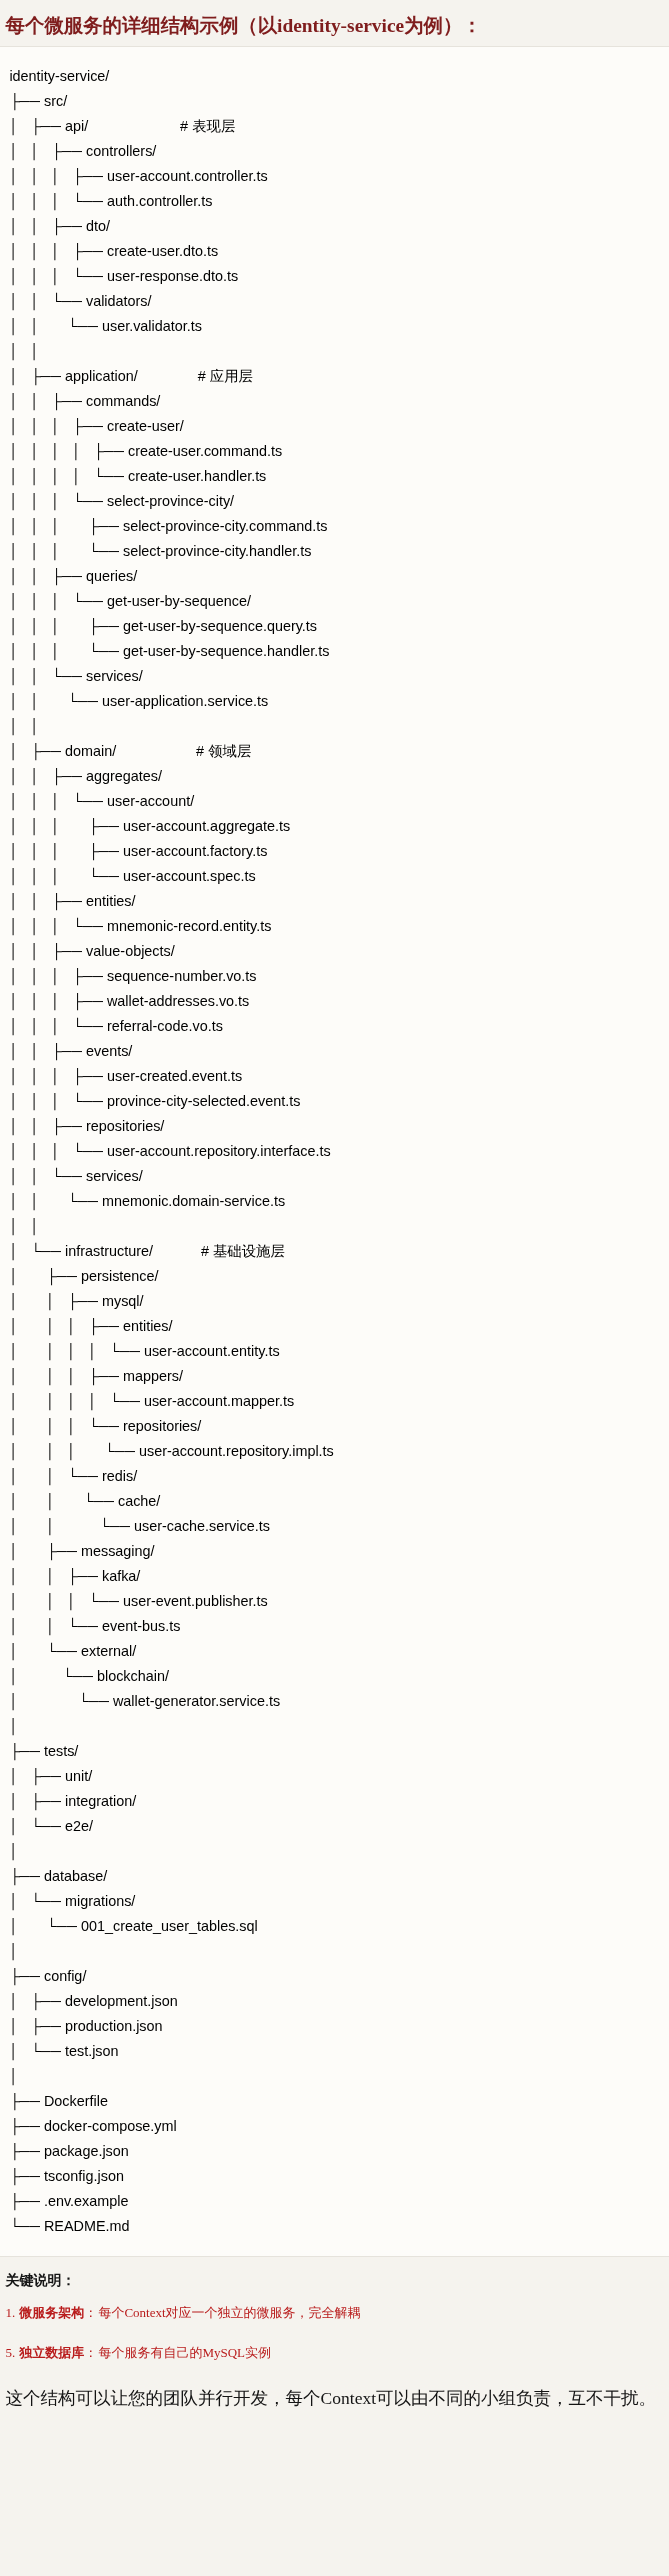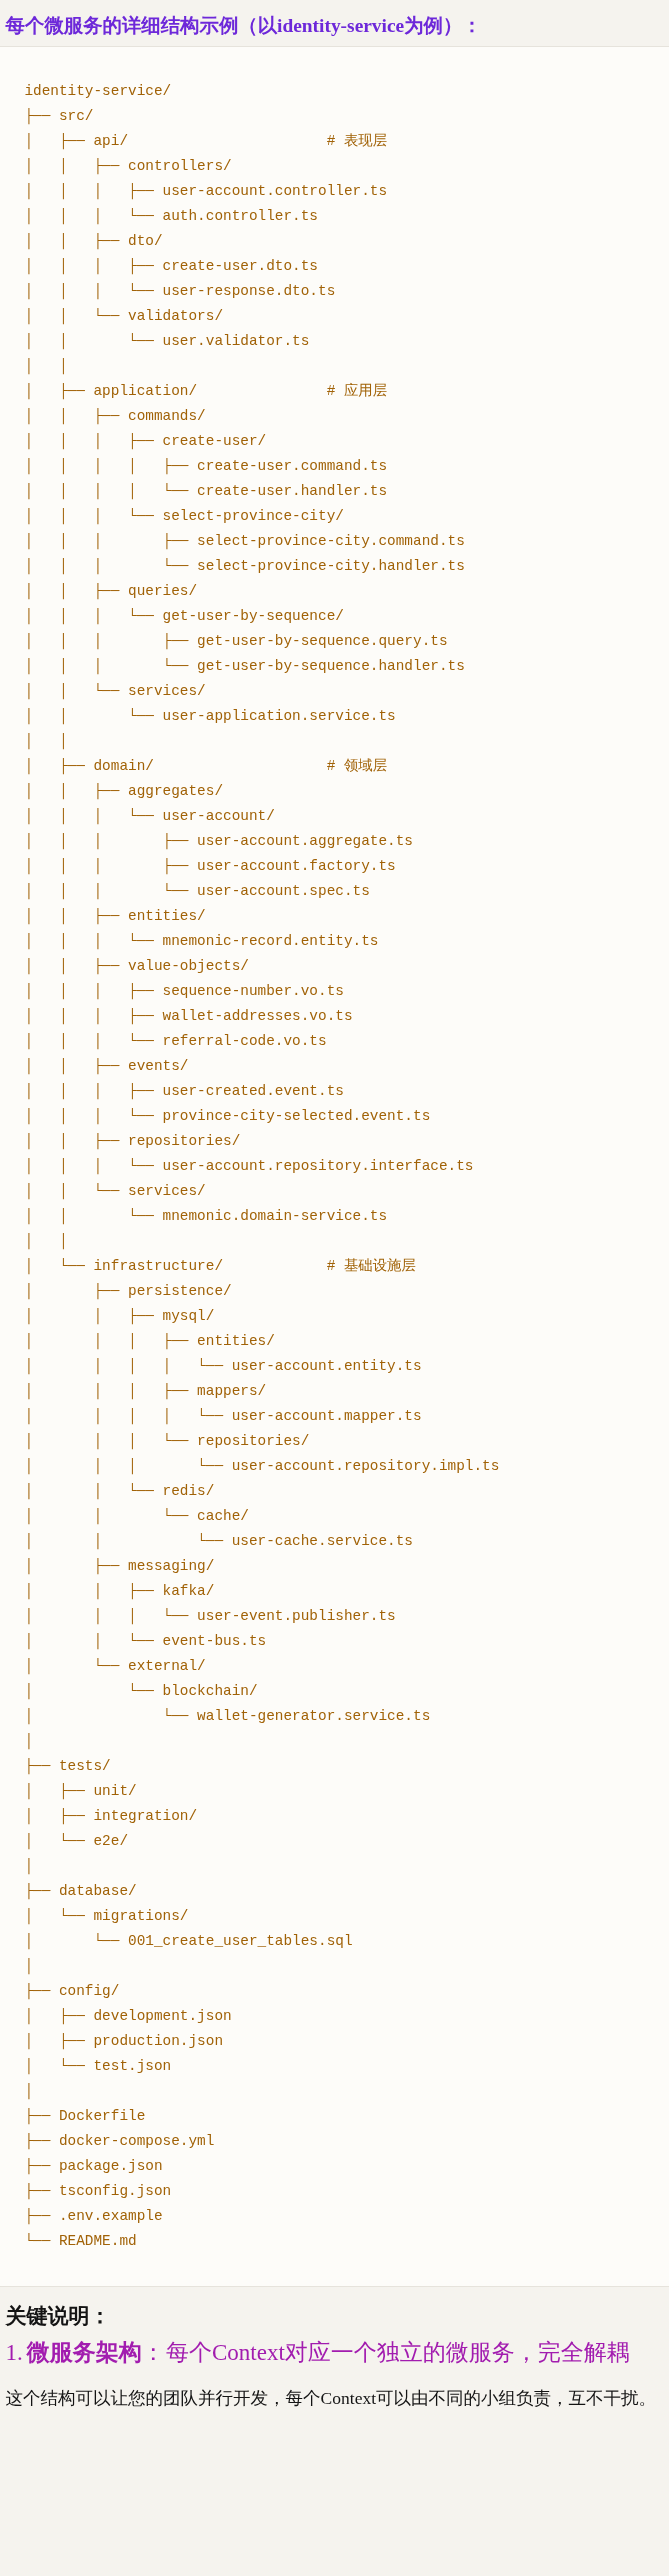--- a/index.html
+++ b/index.html
@@ -13,58 +13,58 @@
   .page {
     width: 669px;
     box-sizing: border-box;
   }
   .doc-title {
     margin: 0;
     padding: 15px 6.3px 10px 5.6px;
     font-size: 19.4px;
     line-height: 1.1;
     font-weight: bold;
-    color: #6d28d9;
+    color: #7f1d1d;
   }
   .code-block {
     background: #fdfcf9;
     border-top: 1.3px solid #e6e3dc;
     border-bottom: 1.3px solid #e6e3dc;
     padding: 16.3px 9.4px 17.5px 9.4px;
     width: 669px;
     box-sizing: border-box;
     overflow: hidden;
   }
   .code-block pre {
-    margin: 15px;
-    font-family: Liberation Mono, monospace;
+    margin: 0;
+    font-family: Liberation Sans, sans-serif;
     font-size: 14.4px;
     line-height: 25px;
-    color: #a16207;
+    color: #000000;
     white-space: pre;
   }
   .notes {
     padding: 15px 6.3px 0 5.6px;
   }
   .notes-heading {
     margin: 0 0 10px 0;
-    font-size: 21px;
+    font-size: 14px;
     font-weight: bold;
     color: #141414;
   }
   .notes-list {
     margin: 0;
     padding: 0;
     list-style: none;
   }
   .note-item {
-    font-size: 23px;
+    font-size: 13px;
     line-height: 25px;
     margin-bottom: 15px;
-    color: #a21caf;
+    color: #b91c1c;
   }
   .note-item .num {
     margin-right: 3.8px;
   }
   .note-item .term {
     font-weight: bold;
   }
   .note-item .desc {
     margin-left: 1.3px;
   }
@@ -173,19 +173,22 @@
 └── README.md</pre>
   </div>
 
   <div class="notes">
     <h2 class="notes-heading">关键说明：</h2>
 
     <ol class="notes-list">
       <li class="note-item">
         <span class="num">1.</span><span class="term">微服务架构</span><span class="colon">：</span><span class="desc">每个Context对应一个独立的微服务，完全解耦</span>
       </li>
+      <li class="note-item">
+        <span class="num">5.</span><span class="term">独立数据库</span><span class="colon">：</span><span class="desc">每个服务有自己的MySQL实例</span>
+      </li>
     </ol>
 
     <p class="footer-para">这个结构可以让您的团队并行开发，每个Context可以由不同的小组负责，互不干扰。</p>
   </div>
 
 </div>
 
 
 </body></html>

